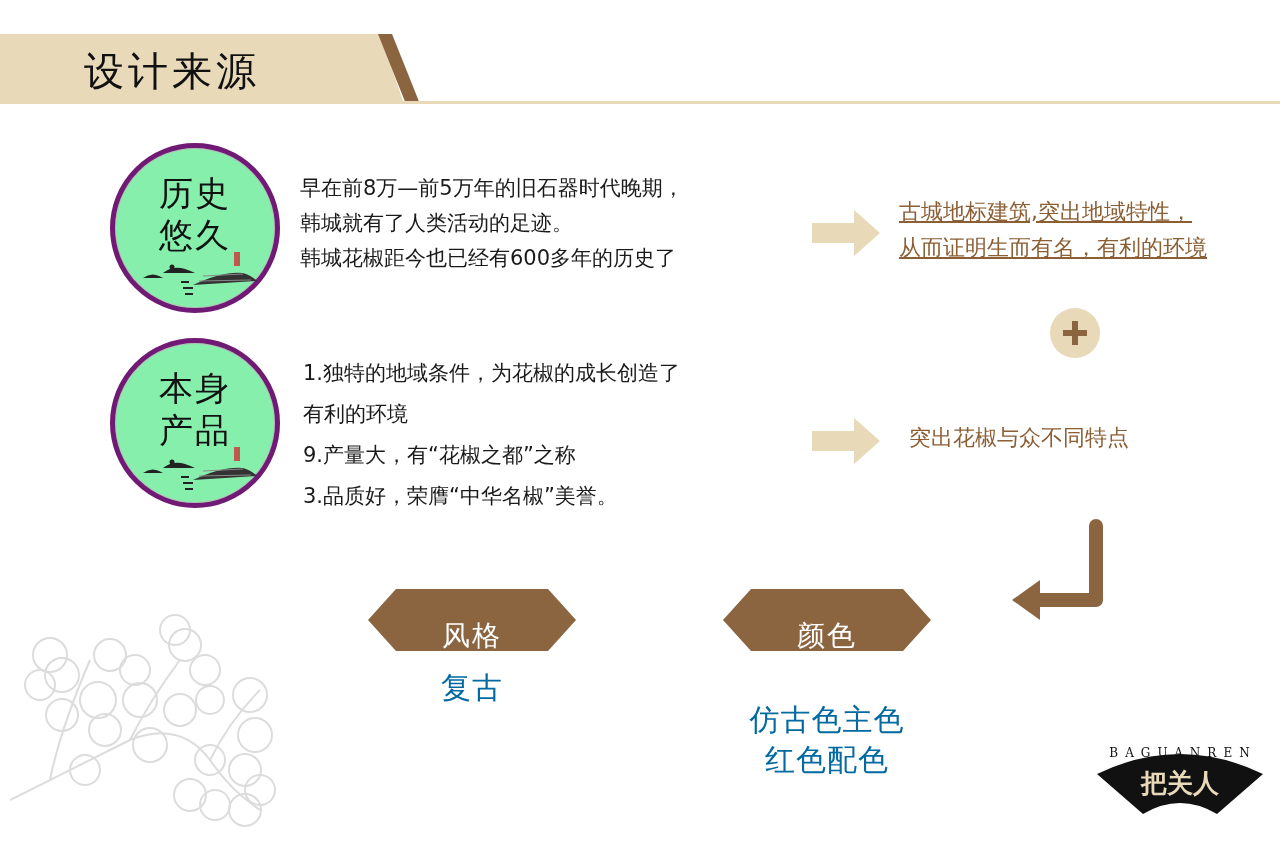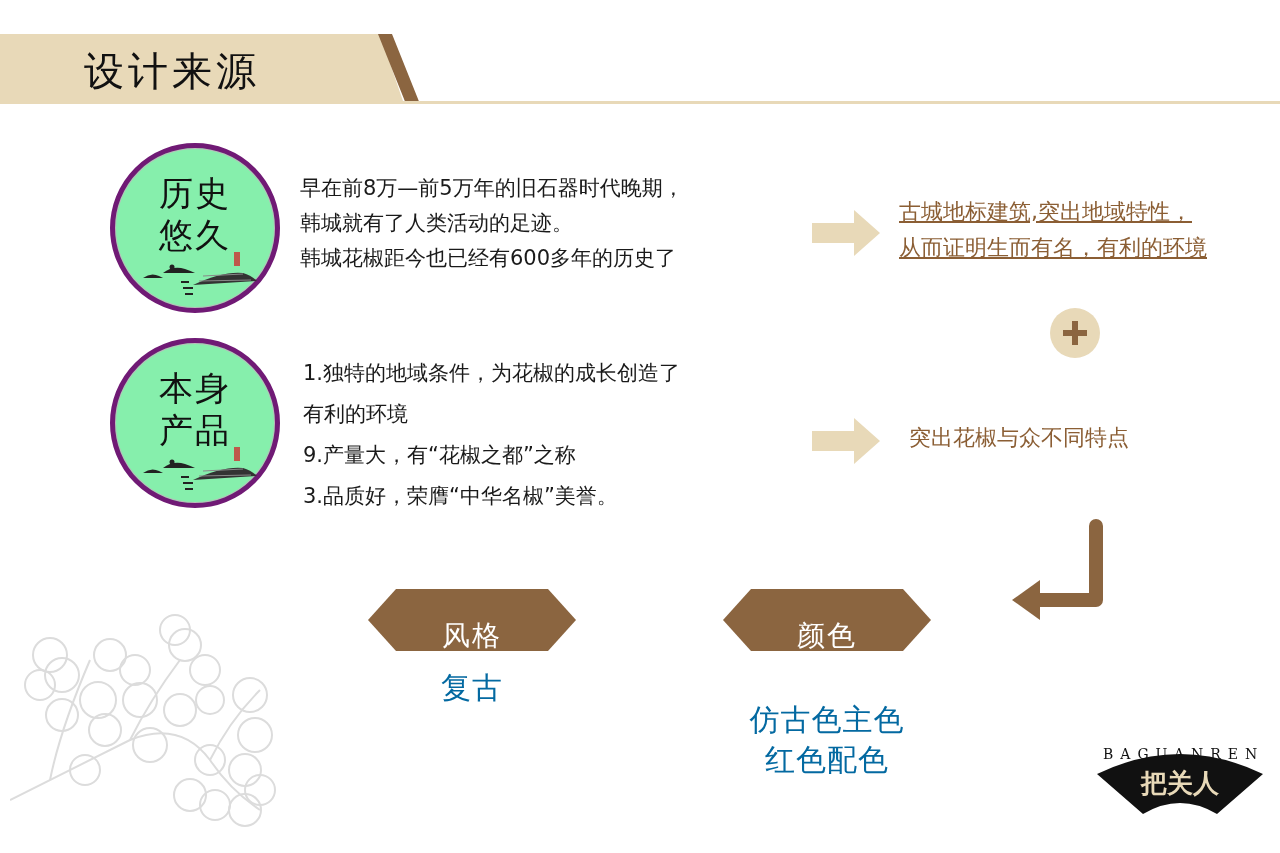--- a/index.html
+++ b/index.html
@@ -198,14 +198,14 @@
     <circle cx="235" cy="210" r="16"></circle>
       <circle cx="250" cy="190" r="15"></circle>
   </g>
 </svg>
 
 <div class="abs" style="left:1085px; top:740px; width:190px; height:100px;">
   <svg width="190" height="100" viewBox="0 0 190 100" style="position:absolute;left:0;top:0;">
     <path d="M12 34 Q95 -6 178 34 L132 74 Q95 52 58 74 Z" fill="#111"></path>
     <text x="95" y="52" text-anchor="middle" font-size="26" font-weight="bold" fill="#e8d9b8" font-family="DejaVu Sans, sans-serif">把关人</text>
   </svg>
-  <div style="position:absolute; left:18px; top:6px; width:160px; text-align:right; font-size:14px; letter-spacing:7px; color:#111; font-family:'DejaVu Serif', serif;">BAGUANREN</div>
+  <div style="position:absolute; left:18px; top:6px; width:160px; text-align:center; font-size:12px; letter-spacing:7px; color:#111; font-family:'DejaVu Serif', serif;">BAGUANREN</div>
 </div>
 
 </body></html>

